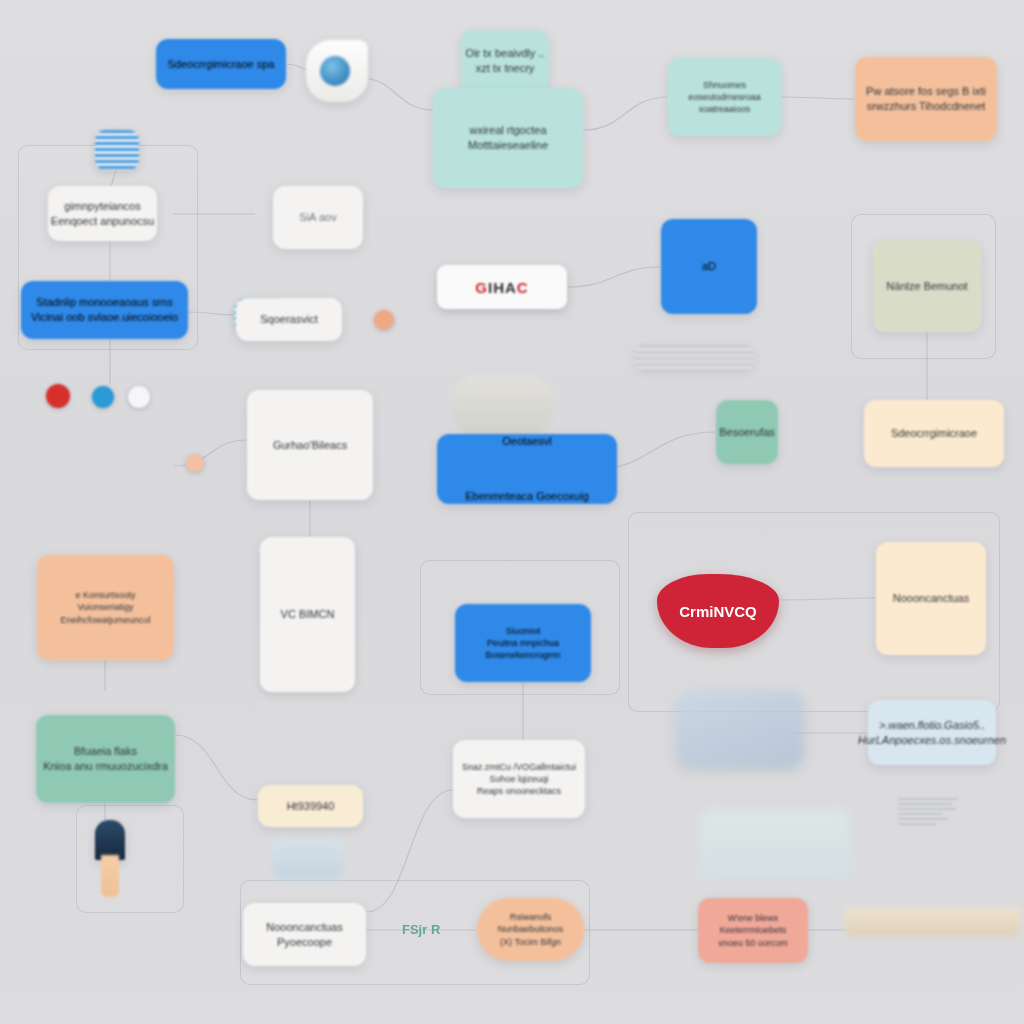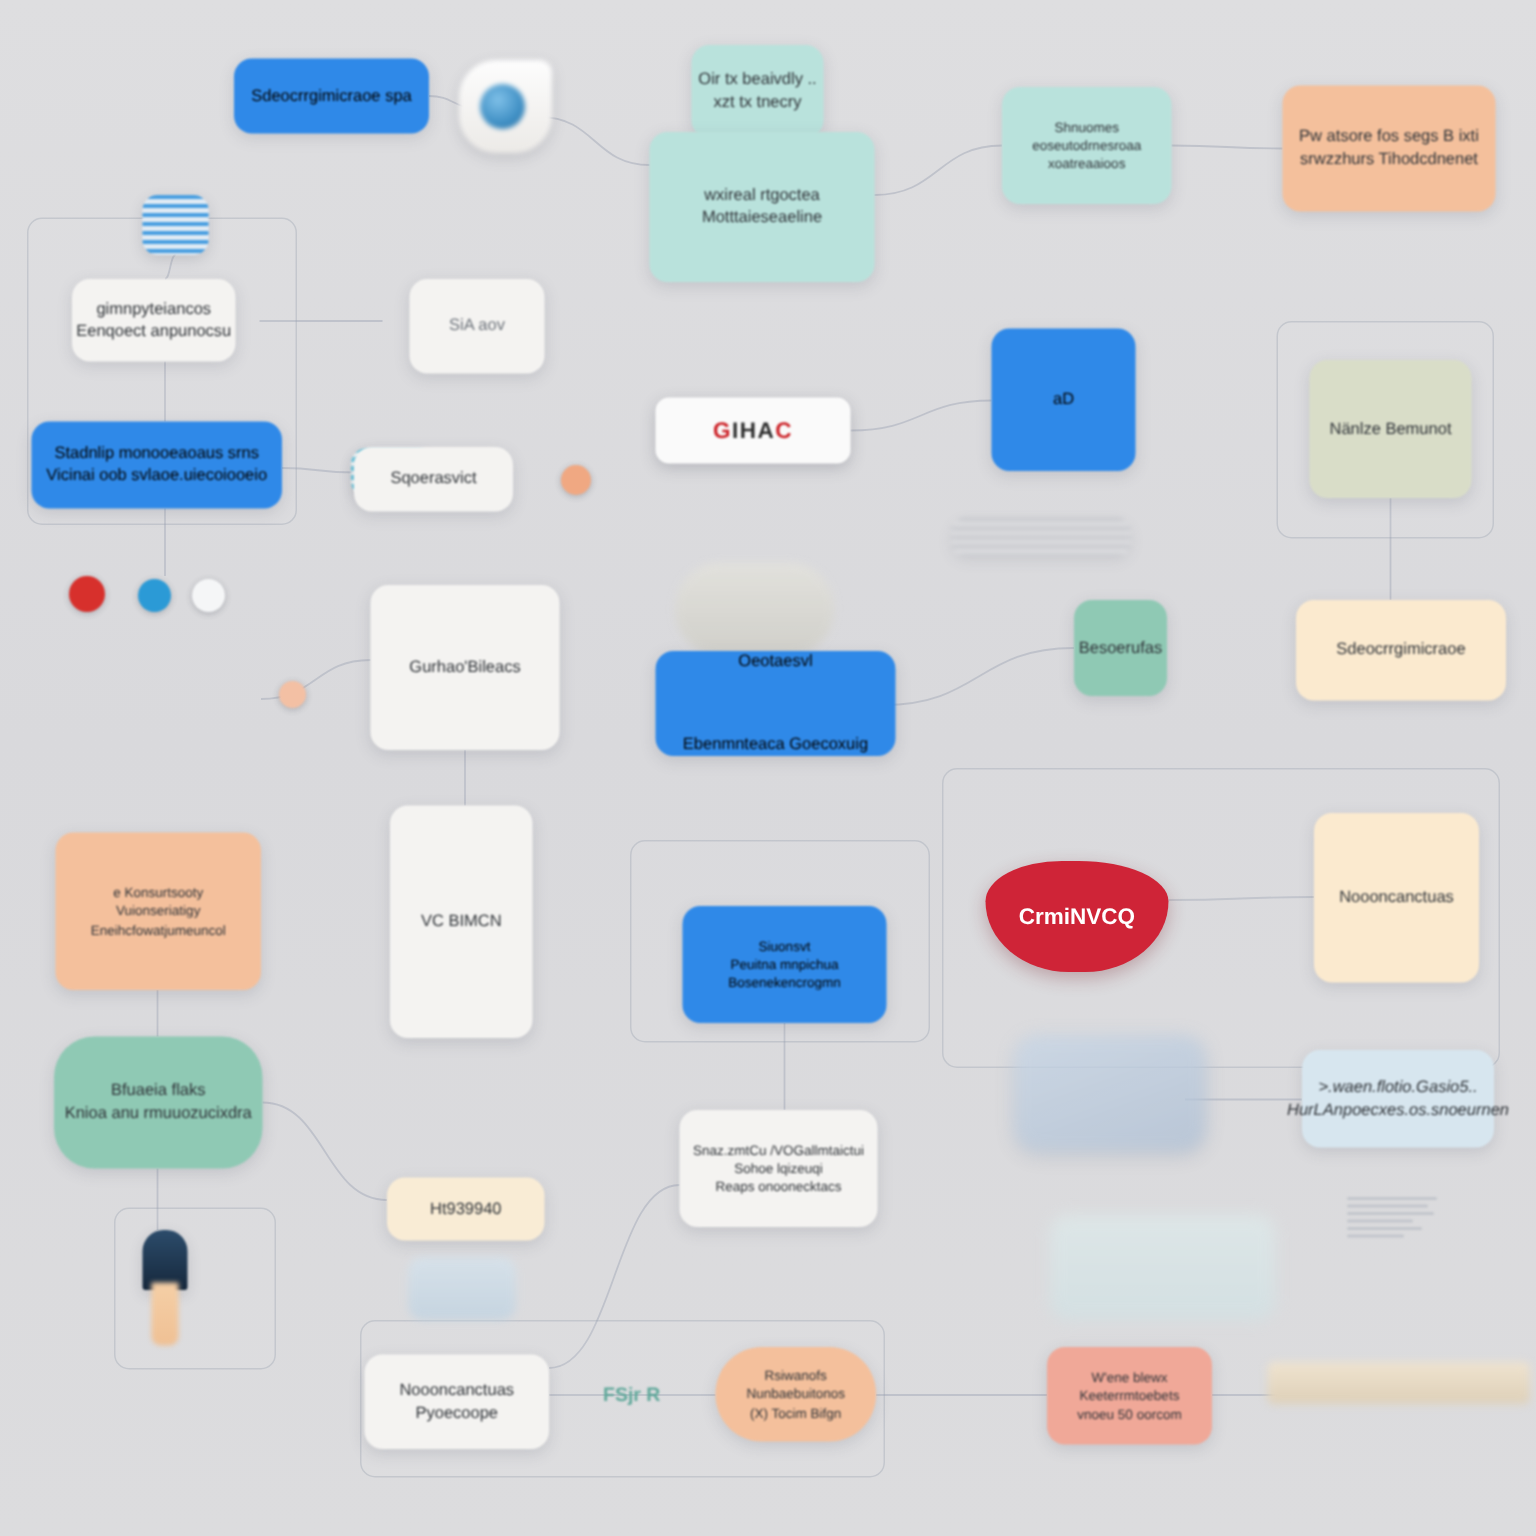--- a/index.html
+++ b/index.html
@@ -256,21 +256,21 @@
       </div>
       <div class="node b1 c-blue t-white" style="left: 661px; top: 219px; width: 96px; height: 95px;">
         <span class="ln small">aD</span>
       </div>
       <div class="node b1 c-sage t-dark" style="left: 873px; top: 240px; width: 108px; height: 92px;">
         <span class="ln small">Nänlze Bemunot</span>
       </div>
       <div class="node b1 c-white t-dark" style="left: 247px; top: 390px; width: 126px; height: 110px;">
         <span class="ln small">Gurhao'Bileacs</span>
       </div>
-      <div class="node b1 c-blue t-white" style="left: 437px; top: 434px; width: 160px; height: 70px; gap: 40px;">
+      <div class="node b1 c-blue t-white" style="left: 437px; top: 434px; width: 180px; height: 70px; gap: 40px;">
         <span class="ln small">Oeotaesvl</span>
         <span class="ln small">Ebenmnteaca Goecoxuig</span>
       </div>
       <div class="node b1 c-mint t-dark" style="left: 716px; top: 400px; width: 62px; height: 64px;">
         <span class="ln small">Besoerufas</span>
       </div>
       <div class="node b1 c-cream t-dark" style="left: 864px; top: 400px; width: 140px; height: 67px;">
         <span class="ln small">Sdeocrrgimicraoe</span>
       </div>
       <div class="node b1 c-peach t-dark" style="left: 37px; top: 555px; width: 137px; height: 105px;">
@@ -285,21 +285,21 @@
         <span class="ln tiny">Siuonsvt</span>
         <span class="ln tiny">Peuitna mnpichua</span>
         <span class="ln tiny">Bosenekencrogmn</span>
       </div>
       <div class="heart" style="left: 657px; top: 574px; width: 122px; height: 74px; font-size: 15px;">
         <span class="ln big">CrmiNVCQ</span>
       </div>
       <div class="node b1 c-cream t-dark" style="left: 876px; top: 542px; width: 110px; height: 113px;">
         <span class="ln small">Noooncanctuas</span>
       </div>
-      <div class="node b1 c-mint t-dark" style="left: 36px; top: 691px; width: 139px; height: 88px; border-radius: 27px;">
+      <div class="node b1 c-mint t-dark" style="left: 36px; top: 715px; width: 139px; height: 88px;">
         <span class="ln small">Bfuaeia flaks</span>
         <span class="ln small">Knioa anu rmuuozucixdra</span>
       </div>
       <div class="node b1 c-white t-dark" style="left: 453px; top: 740px; width: 132px; height: 78px;">
         <span class="ln tiny">Snaz.zmtCu  /VOGallmtaictui</span>
         <span class="ln tiny">Sohoe lqizeuqi</span>
         <span class="ln tiny">Reaps onoonecktacs</span>
       </div>
       <div class="node b1 c-ice t-dark" style="left: 868px; top: 700px; width: 128px; height: 65px;">
         <span class="ln small">&gt;.waen.flotio.Gasio5..</span>

